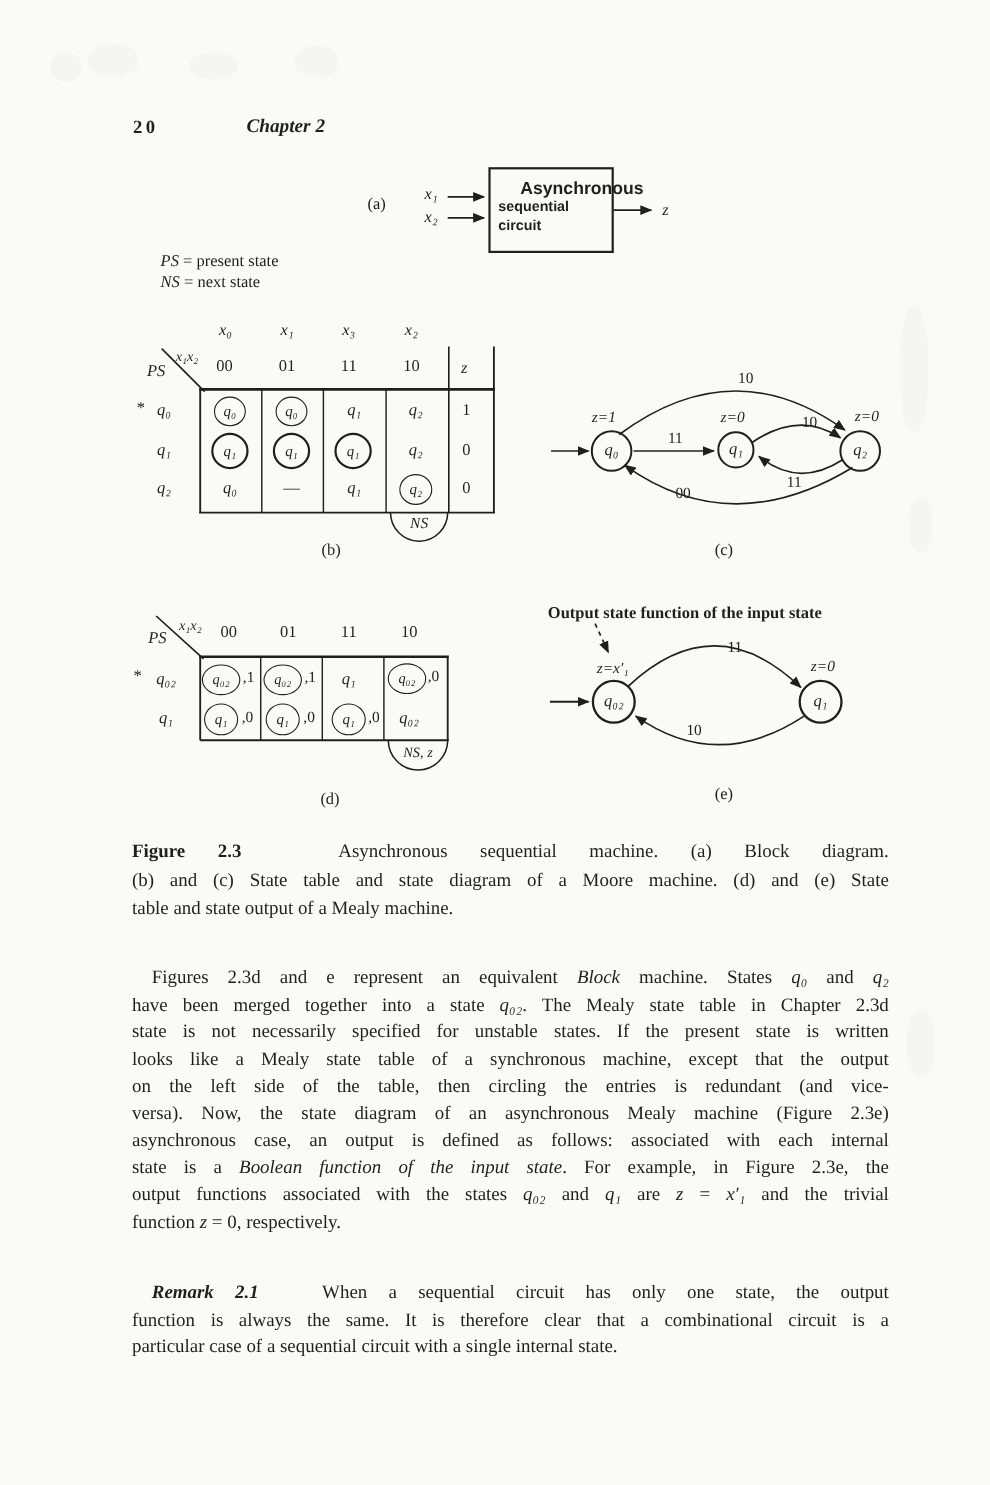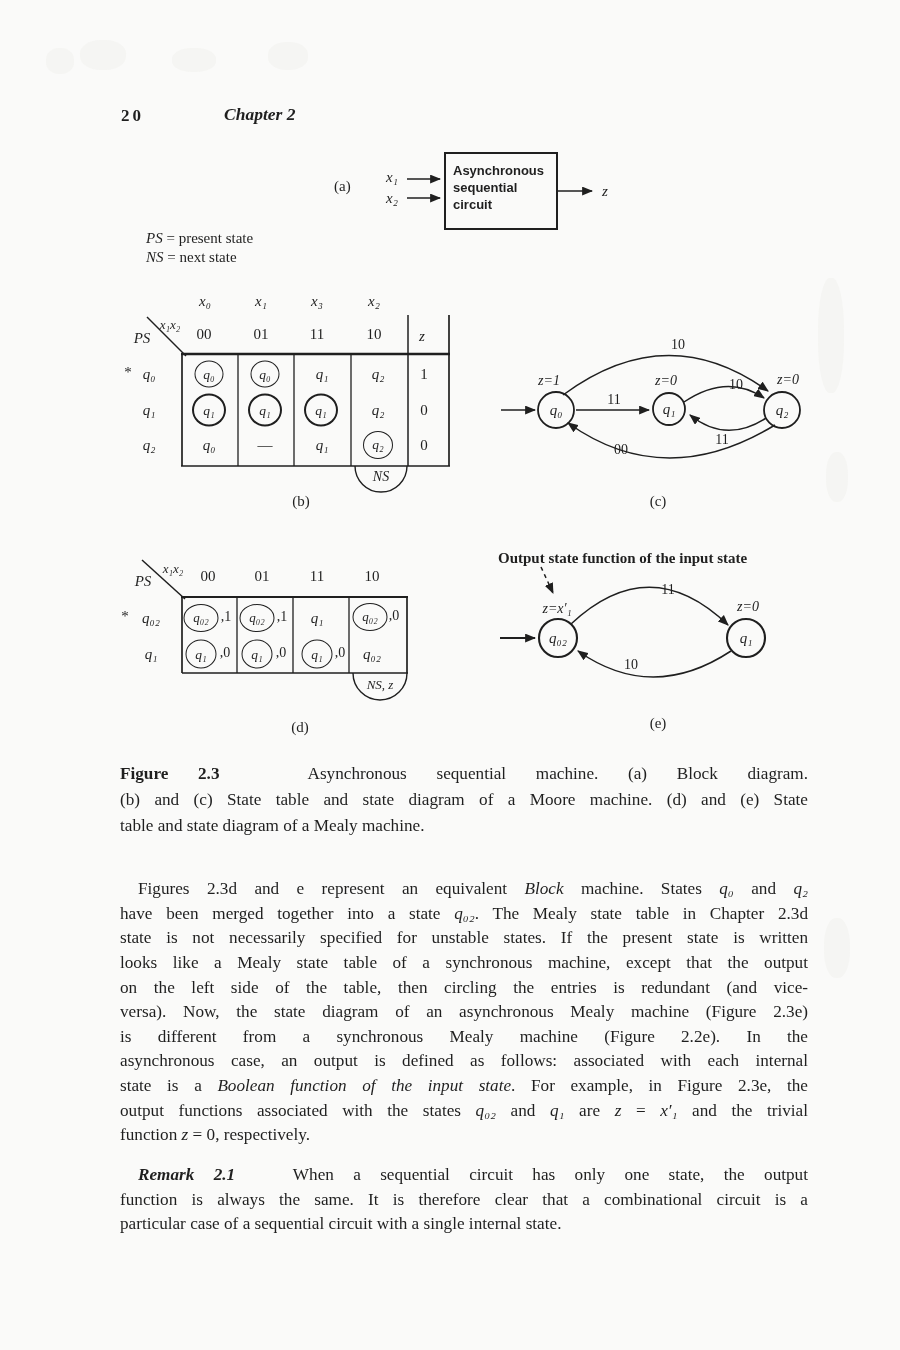--- a/index.html
+++ b/index.html
@@ -96,21 +96,21 @@
       <path d="M731,651 Q652,703 578,651" stroke-width="1.5" marker-end="url(#ah)"></path>
     </g>
   </svg>
 
   <span class="t b" style="left:121px;top:107px;font-size:17px;letter-spacing:3px;">20</span>
   <span class="t b it" style="left:224px;top:106px;font-size:17.5px;">Chapter 2</span>
 
   <span class="t" style="left:334px;top:179px;">(a)</span>
   <span class="t it" style="left:386px;top:170px;">x₁</span>
   <span class="t it" style="left:386px;top:191px;">x₂</span>
-  <span class="t sans b" style="left:453px;top:164px;font-size:13px;">Asynchronous</span>
+  <span class="t sans b" style="left:473px;top:164px;font-size:16px;">Asynchronous</span>
   <span class="t sans b" style="left:453px;top:181px;font-size:13px;text-align:right;">sequential</span>
   <span class="t sans b" style="left:453px;top:198px;font-size:13px;">circuit</span>
   <span class="t it" style="left:602px;top:184px;">z</span>
 
   <div class="t" style="left:146px;top:231px;"><span style="font-style: italic;">PS</span><span> = present state</span></div>
   <div class="t" style="left:146px;top:250px;"><span style="font-style: italic;">NS</span><span> = next state</span></div>
 
   <span class="t it ctr" style="left:205px;top:301px;">x₀</span>
   <span class="t it ctr" style="left:261px;top:301px;">x₁</span>
   <span class="t it ctr" style="left:317px;top:301px;">x₃</span>
@@ -221,31 +221,30 @@
   <span class="t it ctr" style="left:748px;top:607px;font-size:14px;">z=0</span>
   <span class="t it ctr" style="left:558px;top:638px;">q₀₂</span>
   <span class="t it ctr" style="left:746px;top:638px;">q₁</span>
   <span class="t ctr" style="left:668px;top:590px;font-size:14px;">11</span>
   <span class="t ctr" style="left:631px;top:665px;font-size:14px;">10</span>
   <span class="t ctr" style="left:658px;top:723px;">(e)</span>
 
   <div class="textcol cap" style="top:761px;">
     <div class="ln"><span style="font-weight: bold;">Figure&nbsp;2.3</span><span>&nbsp;&nbsp; Asynchronous sequential machine. (a) Block diagram.</span></div>
     <div class="ln"><span>(b) and (c) State table and state diagram of a Moore machine. (d) and (e) State</span></div>
-    <div class="ln endl"><span>table and state diagram of a Mealy machine.</span></div>
+    <div class="ln endl"><span>table and state output of a Mealy machine.</span></div>
   </div>
 
   <div class="textcol" style="top:877px;">
     <div class="ln ind"><span>Figures 2.3d and e represent an equivalent </span><span style="font-style: italic;">Block</span><span> machine. States </span><span style="font-style: italic;">q₀</span><span> and </span><span style="font-style: italic;">q₂</span></div>
     <div class="ln"><span>have been merged together into a state </span><span style="font-style: italic;">q₀₂</span><span>. The Mealy state table in Chapter 2.3d</span></div>
     <div class="ln"><span>state is not necessarily specified for unstable states. If the present state is written</span></div>
     <div class="ln"><span>looks like a Mealy state table of a synchronous machine, except that the output</span></div>
     <div class="ln"><span>on the left side of the table, then circling the entries is redundant (and vice-</span></div>
     <div class="ln"><span>versa). Now, the state diagram of an asynchronous Mealy machine (Figure 2.3e)</span></div>
-    <div class="ln"><span>is different from a synchronous Mealy machine (Figure 2.2e). In the</span></div>
     <div class="ln"><span>asynchronous case, an output is defined as follows: associated with each internal</span></div>
     <div class="ln"><span>state is a </span><span style="font-style: italic;">Boolean function of the input state</span><span>. For example, in Figure 2.3e, the</span></div>
     <div class="ln"><span>output functions associated with the states </span><span style="font-style: italic;">q₀₂</span><span> and </span><span style="font-style: italic;">q₁</span><span> are </span><span style="font-style: italic;">z</span><span> = </span><span style="font-style: italic;">x′₁</span><span> and the trivial</span></div>
     <div class="ln endl"><span>function </span><span style="font-style: italic;">z</span><span> = 0, respectively.</span></div>
   </div>
 
   <div class="textcol" style="top:1163px;">
     <div class="ln ind"><span style="font-style: italic; font-weight: bold;">Remark 2.1</span><span>&nbsp;&nbsp; When a sequential circuit has only one state, the output</span></div>
     <div class="ln"><span>function is always the same. It is therefore clear that a combinational circuit is a</span></div>
     <div class="ln endl"><span>particular case of a sequential circuit with a single internal state.</span></div>

